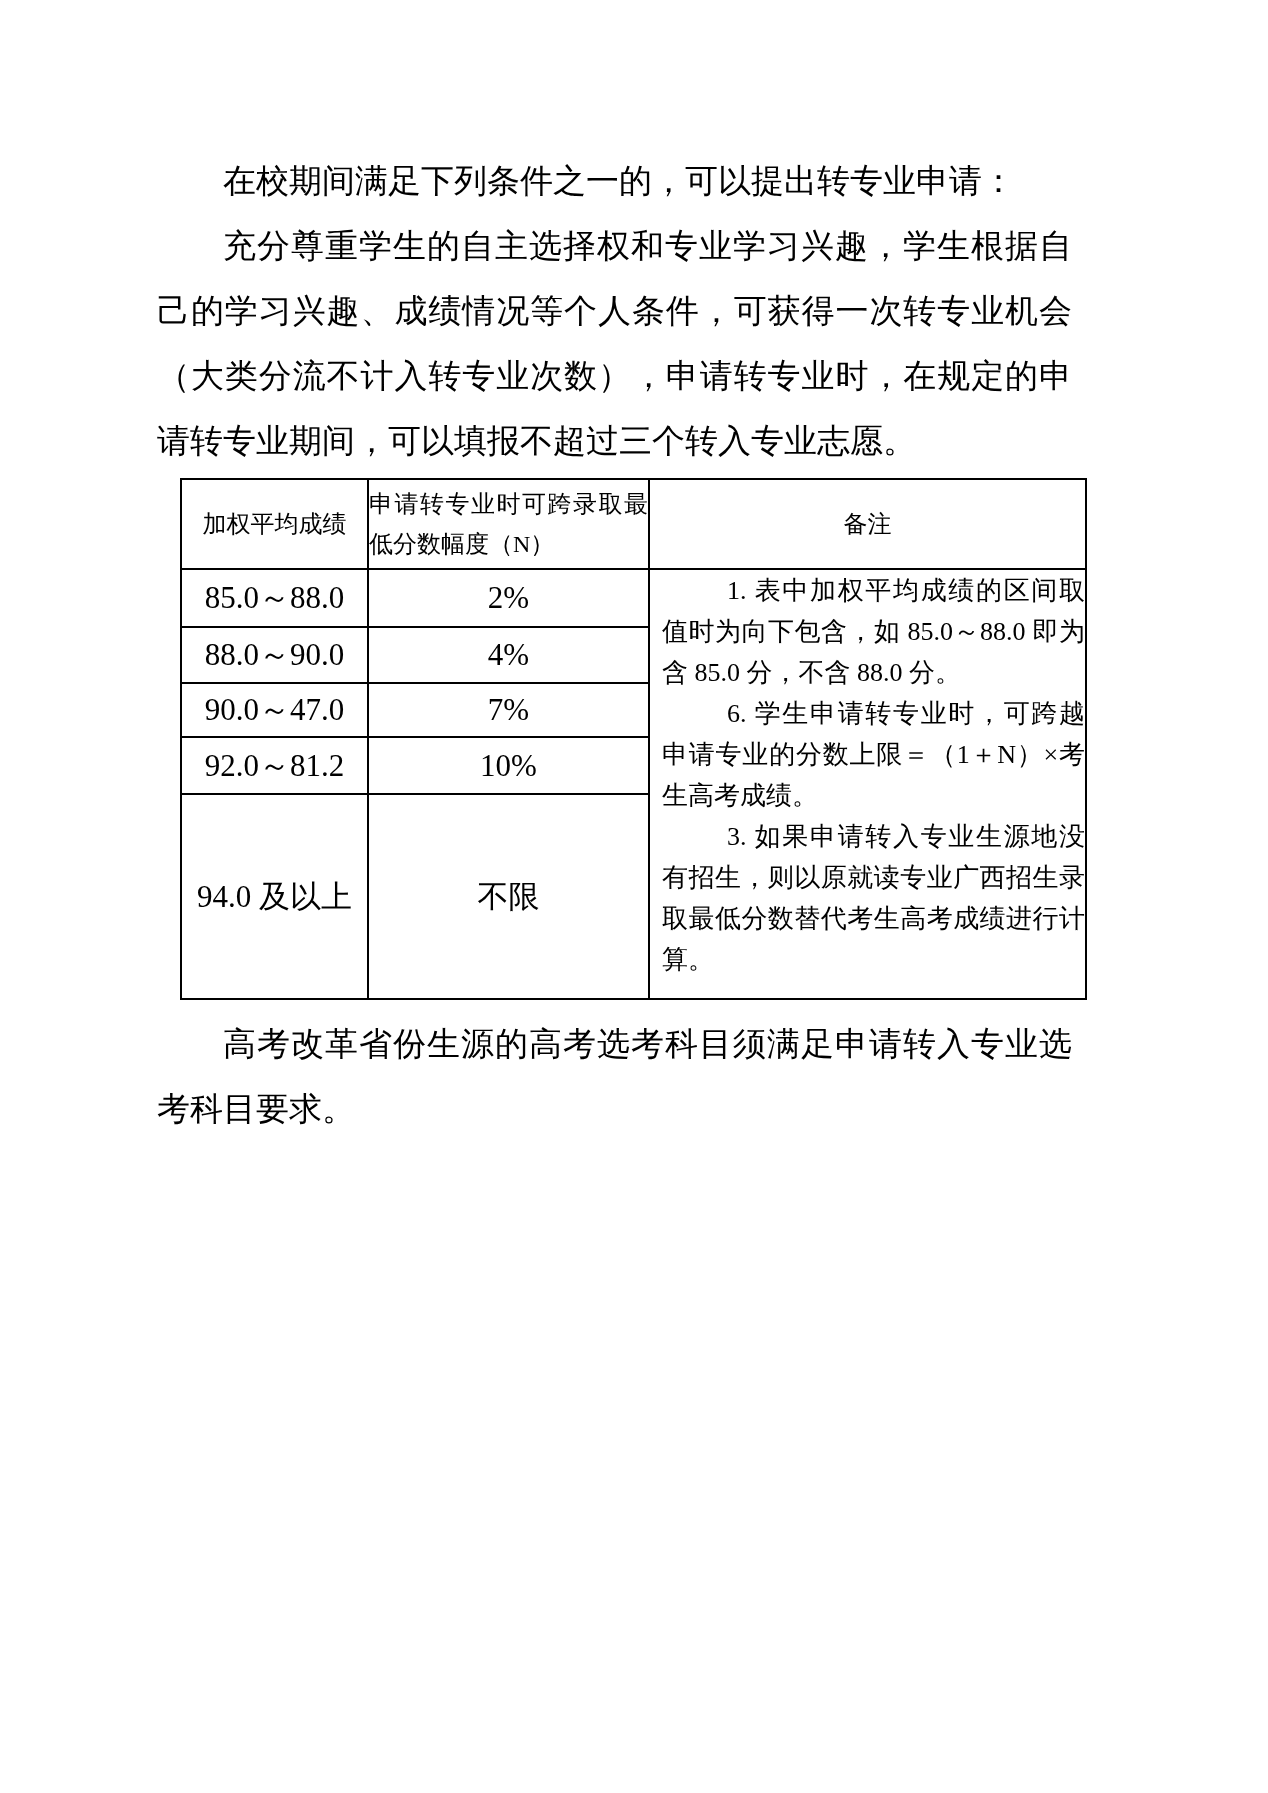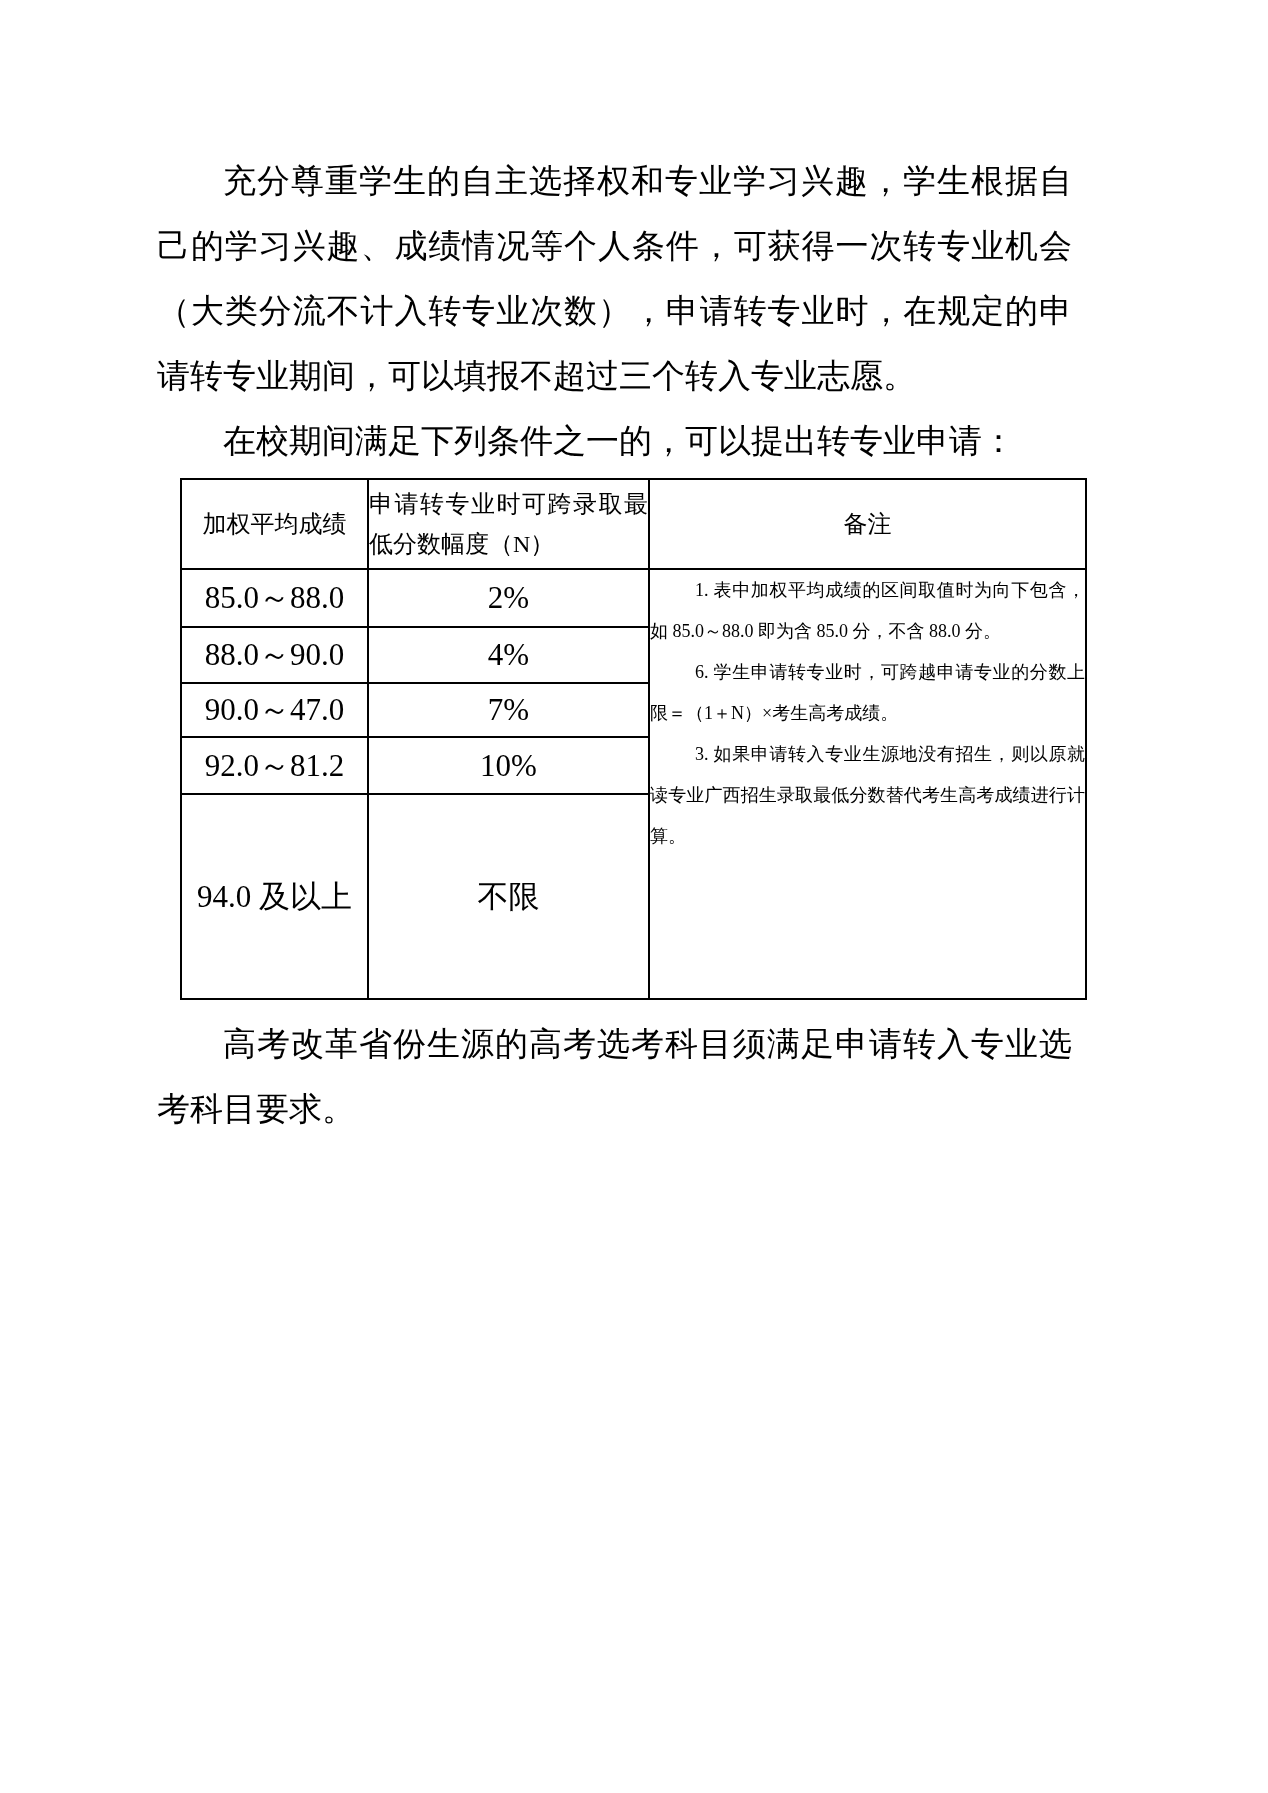--- a/index.html
+++ b/index.html
@@ -57,43 +57,44 @@
     font-size: 31px;
     text-align: center;
     vertical-align: middle;
   }
   td.remarks {
     vertical-align: top;
     padding: 15px 12px 0 12px;
   }
   .note {
     margin: 0;
-    font-size: 18px;
+    font-size: 26px;
     line-height: 41px;
     text-align: justify;
     text-indent: 2.5em;
     word-break: break-all;
+    padding-left: 12px;
   }
   .closing {
     margin: 12px 0 0 0;
     font-size: 33px;
     line-height: 65px;
     text-align: justify;
     text-indent: 2em;
     word-break: break-all;
   }
 </style>
 </head>
 <body>
 
 <div class="page">
   <div class="content">
 
+    <p class="para">在校期间满足下列条件之一的，可以提出转专业申请：</p>
     <p class="para">充分尊重学生的自主选择权和专业学习兴趣，学生根据自己的学习兴趣、成绩情况等个人条件，可获得一次转专业机会（大类分流不计入转专业次数），申请转专业时，在规定的申请转专业期间，可以填报不超过三个转入专业志愿。</p>
-    <p class="para">在校期间满足下列条件之一的，可以提出转专业申请：</p>
 
     <table class="policy-table">
       <colgroup>
         <col style="width:187px">
         <col style="width:281px">
         <col style="width:437px">
       </colgroup>
       <tbody>
           <tr style="height:90px">
         <th class="hdr hdr-range">加权平均成绩</th>

